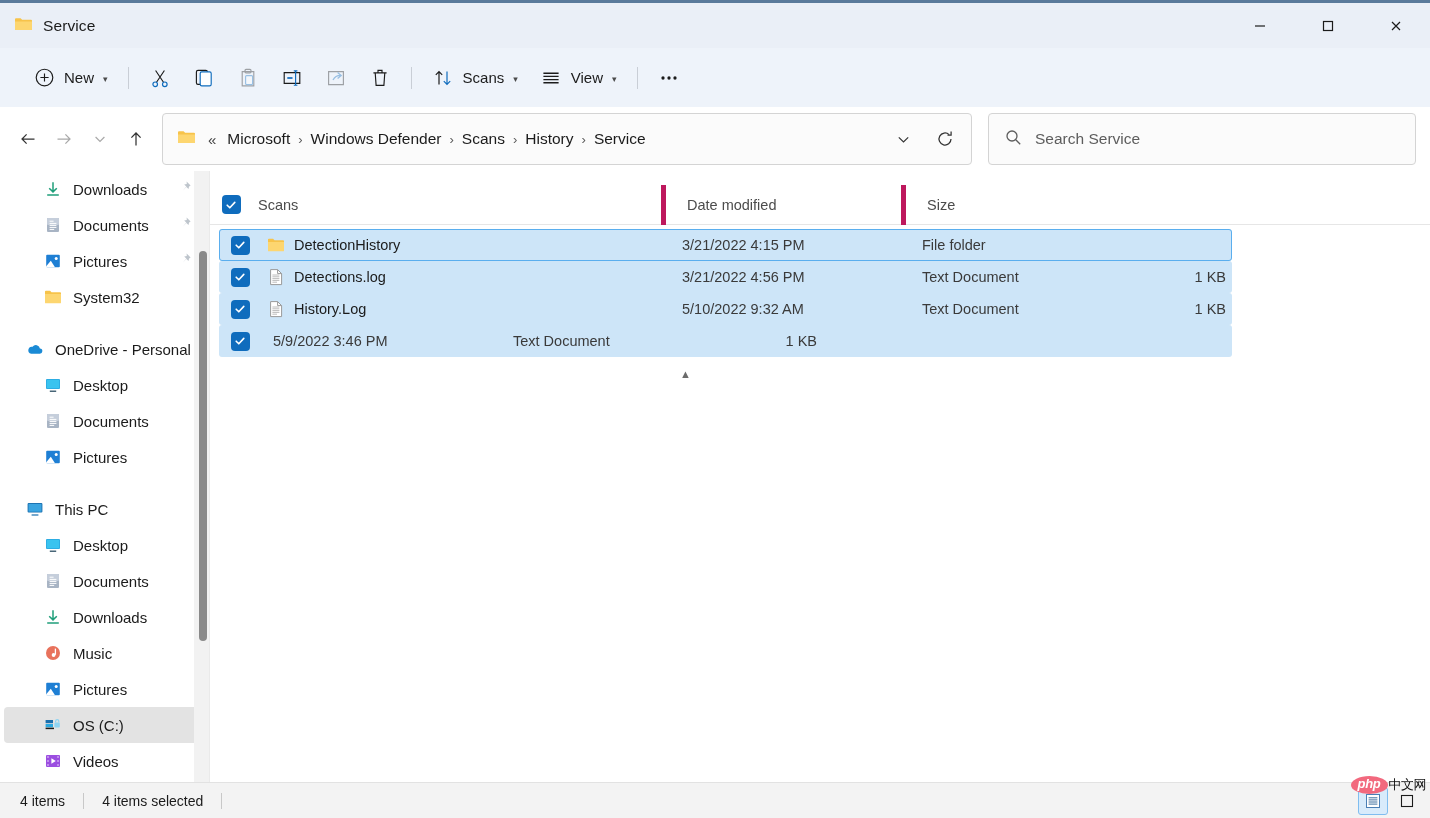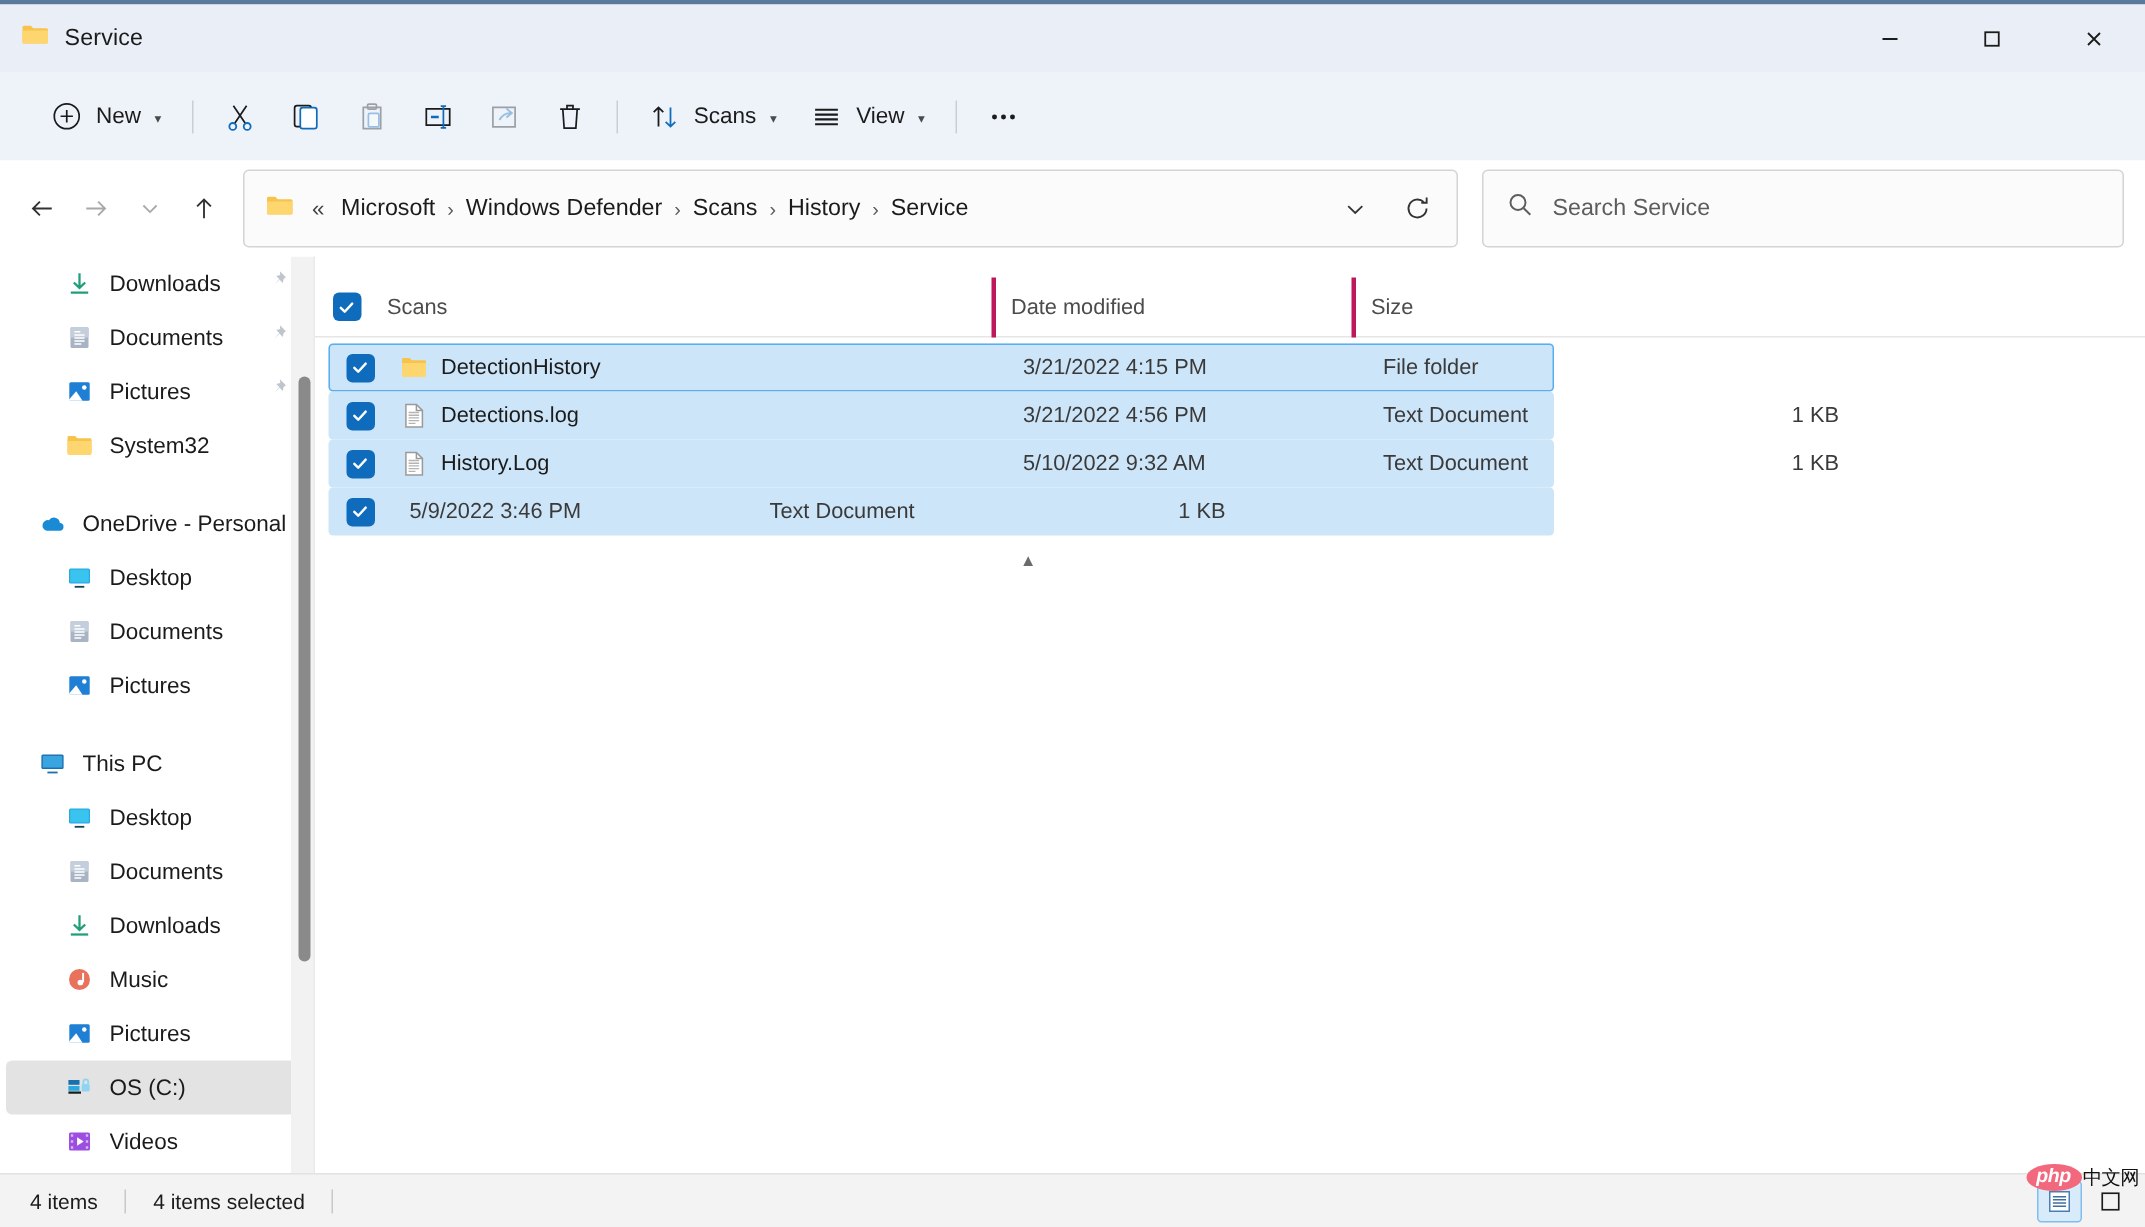--- a/index.html
+++ b/index.html
@@ -159,39 +159,39 @@
   }
   .col-head {
     display: flex; align-items: center;
     height: 40px; margin-top: 14px;
     padding-left: 0;
     border-bottom: 1px solid #e6e6e6;
   }
   .ch {
     font-size: 14.5px; color: #4c4c4c;
     height: 40px; display: flex; align-items: center;
-    cursor: default; padding-left: 10px;
-    border-left: 3px solid #be185d;
+    cursor: default; padding-left: 21px;
+    border-left: 5px solid #be185d;
   }
   .ch:first-child { border-left: none; }
 
   .col-check { width: 42px; flex: 0 0 42px; display: flex; align-items: center; justify-content: center; }
   .col-name  { width: 409px; flex: 0 0 409px; }
   .col-date  { width: 240px; flex: 0 0 240px; }
   .col-type  { width: 200px; flex: 0 0 200px; }
   .col-size  { width: 138px; flex: 0 0 138px; }
 
   .rows { padding-top: 4px; }
   .row {
     display: flex; align-items: center;
     height: 32px;
     background: #cde5f8;
     border-radius: 3px;
     margin: 0 0 0 9px;
-    width: 817px;
+    width: 1013px;
     cursor: default;
     position: relative;
   }
   .row.focused { outline: 1px solid #5aaeee; outline-offset: -1px; }
   .cell {
     font-size: 14.5px; color: #1b1b1b;
     display: flex; align-items: center; height: 32px;
     padding-left: 12px; overflow: hidden; white-space: nowrap;
   }
   .cell.muted { color: #3a3a3a; }

